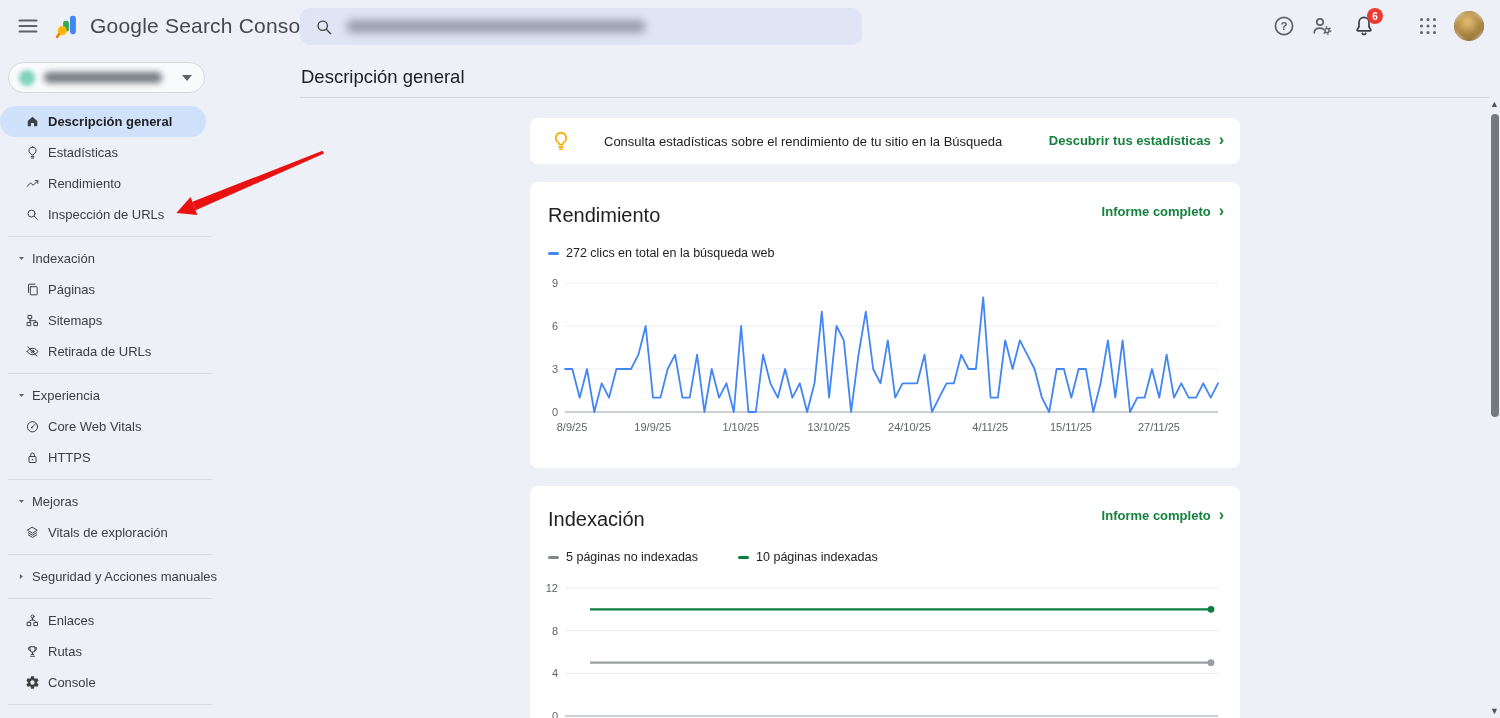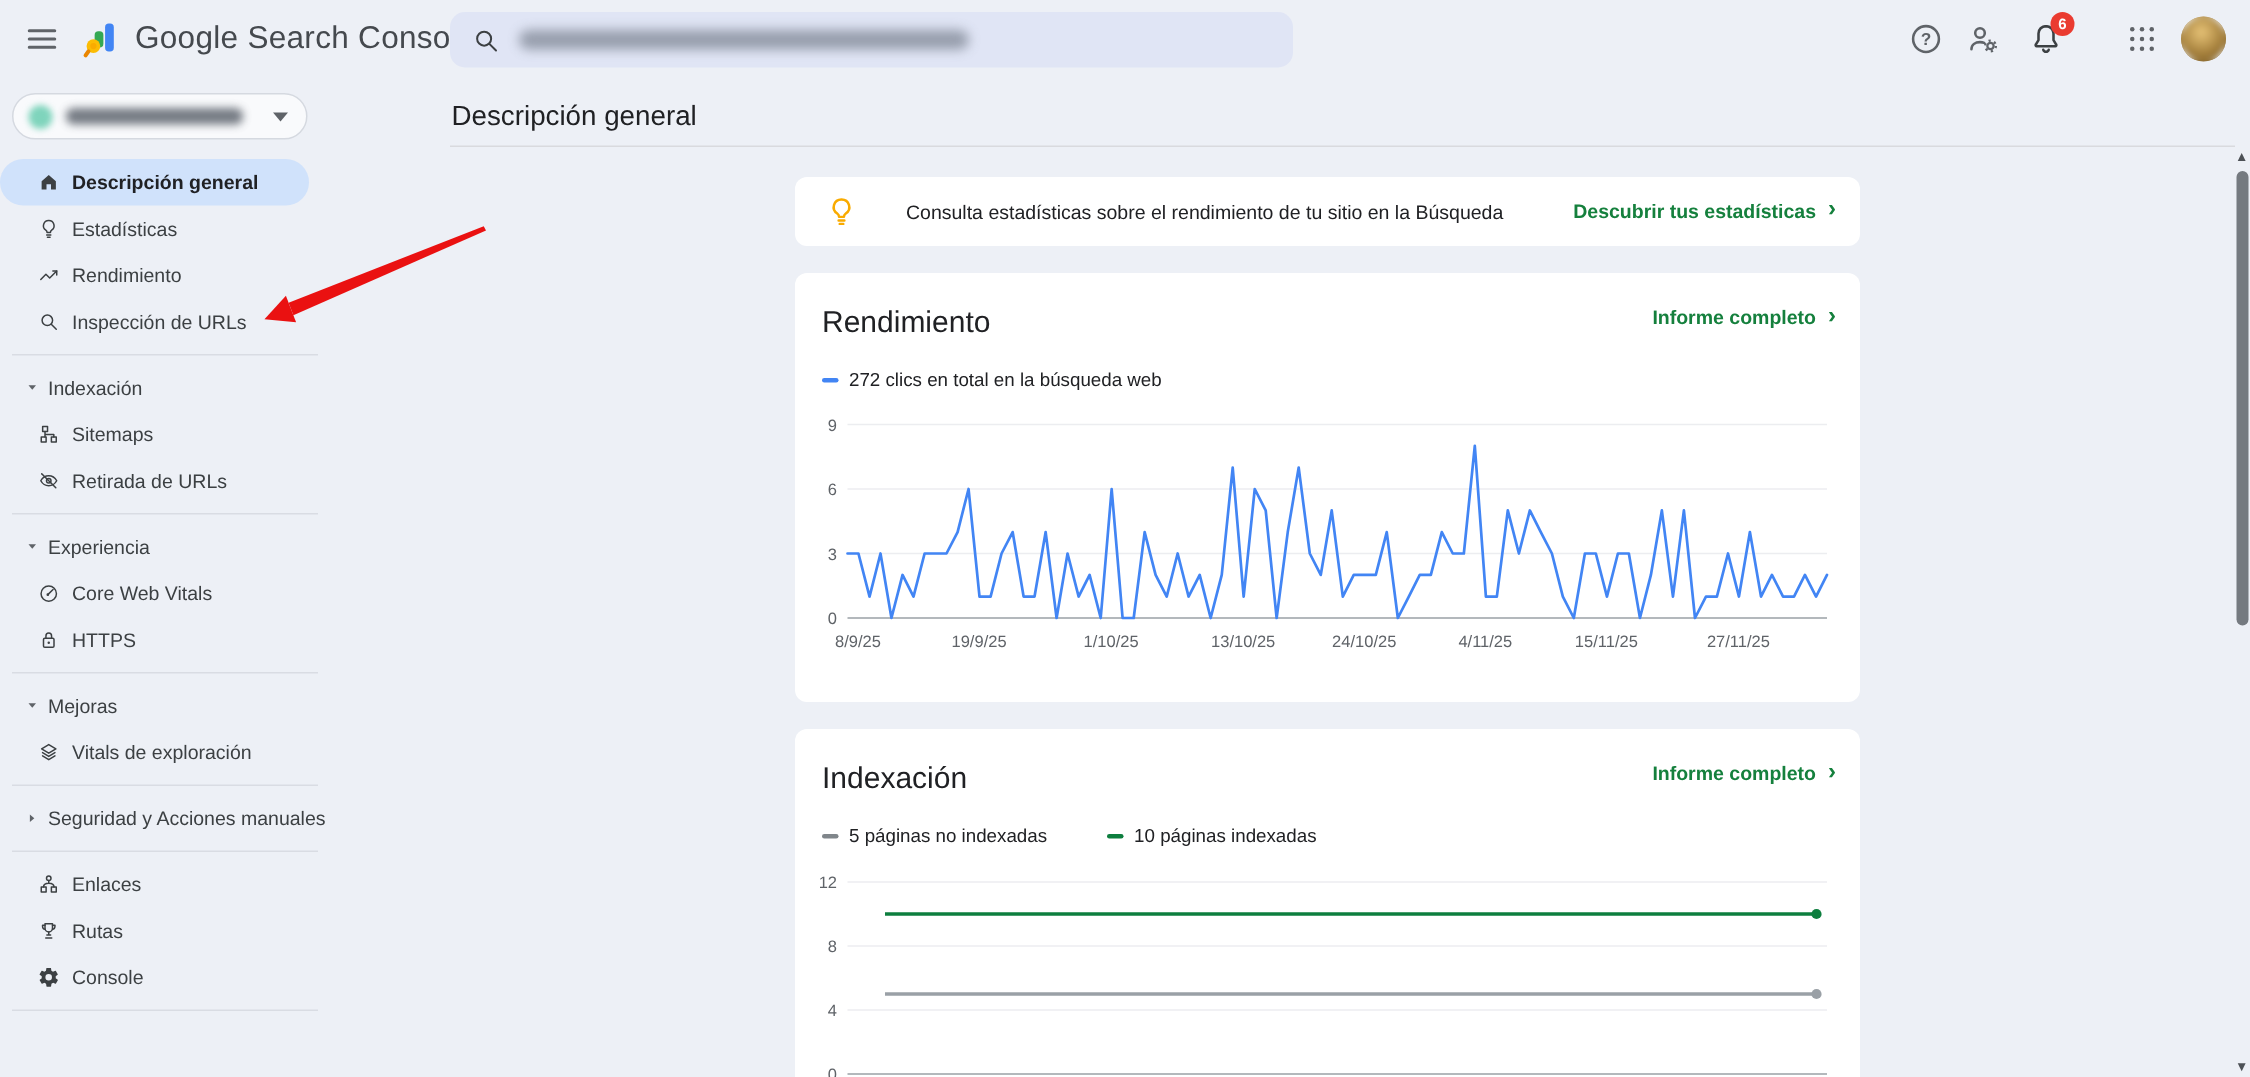--- a/index.html
+++ b/index.html
@@ -254,20 +254,26 @@
           <use href="#i-search"></use>
         </svg>
         <span>Inspección de URLs</span>
       </div>
       <div class="nav-div"></div>
       <div class="nav-section">
         <svg class="ic">
           <use href="#i-caret-down"></use>
         </svg>
         <span>Indexación</span>
+      </div>
+      <div class="nav-item">
+        <svg class="ic">
+          <use href="#i-pages"></use>
+        </svg>
+        <span>Páginas</span>
       </div>
       <div class="nav-item">
         <svg class="ic">
           <use href="#i-sitemap"></use>
         </svg>
         <span>Sitemaps</span>
       </div>
       <div class="nav-item">
         <svg class="ic">
           <use href="#i-eye-off"></use>

